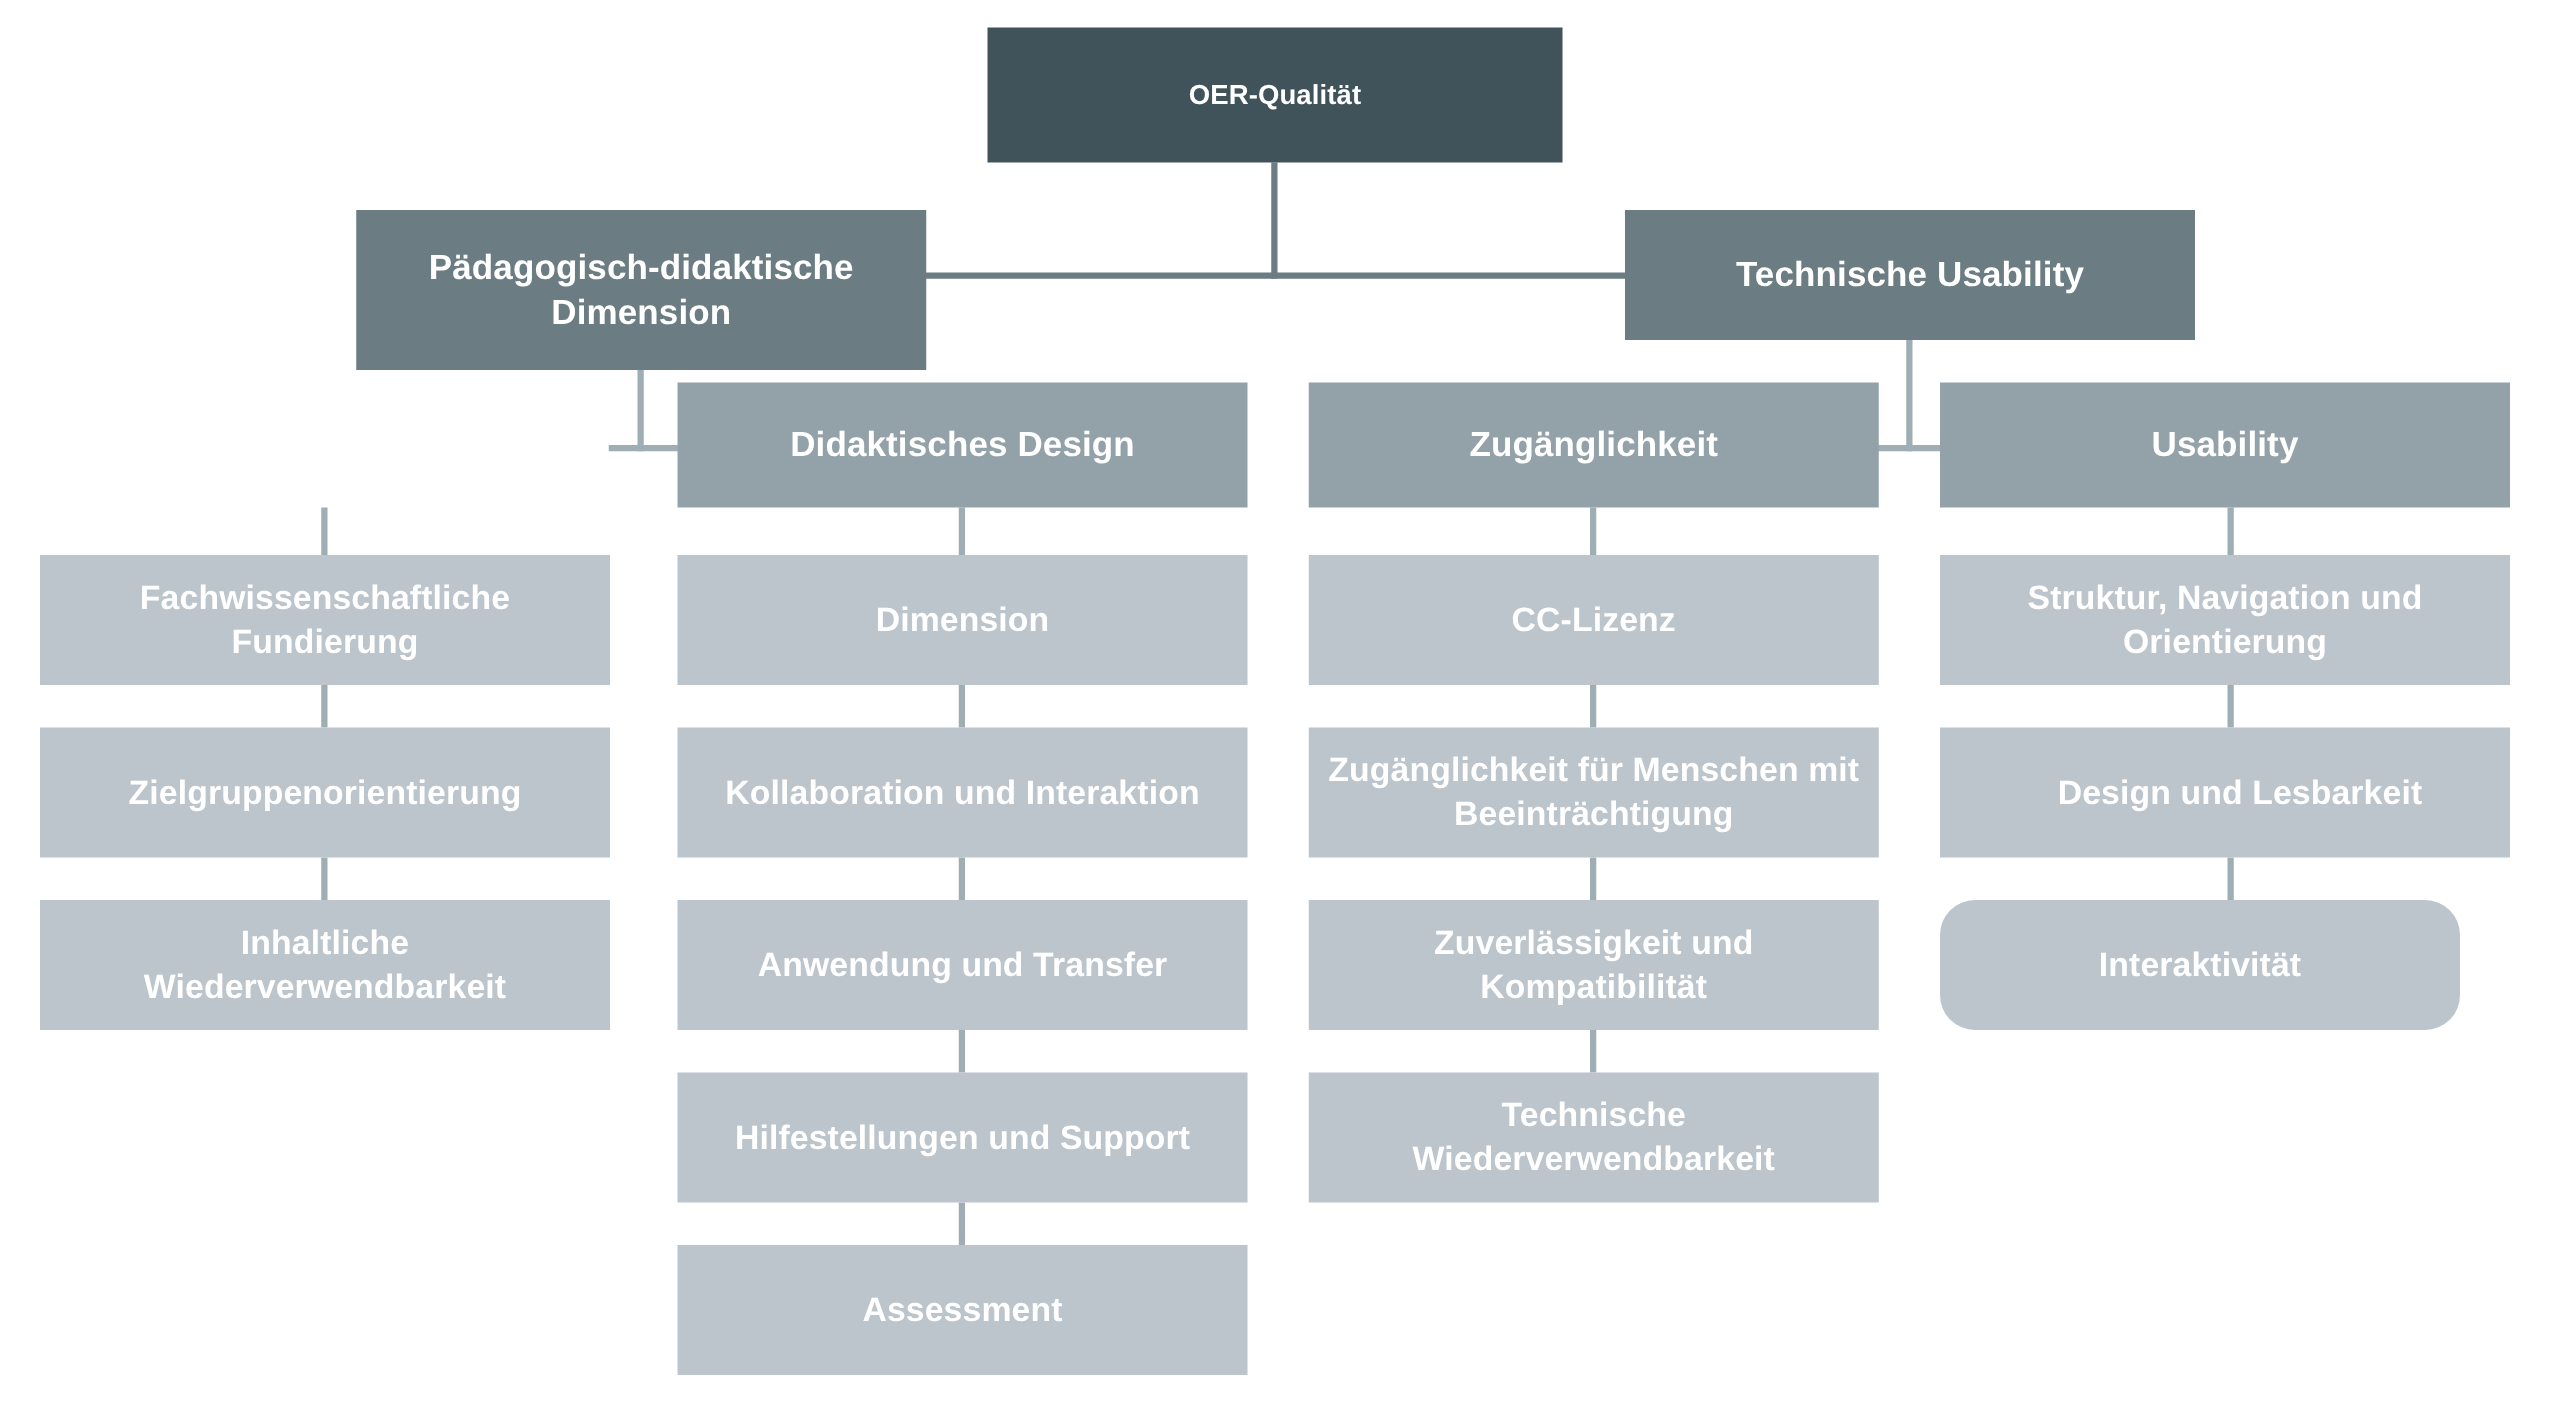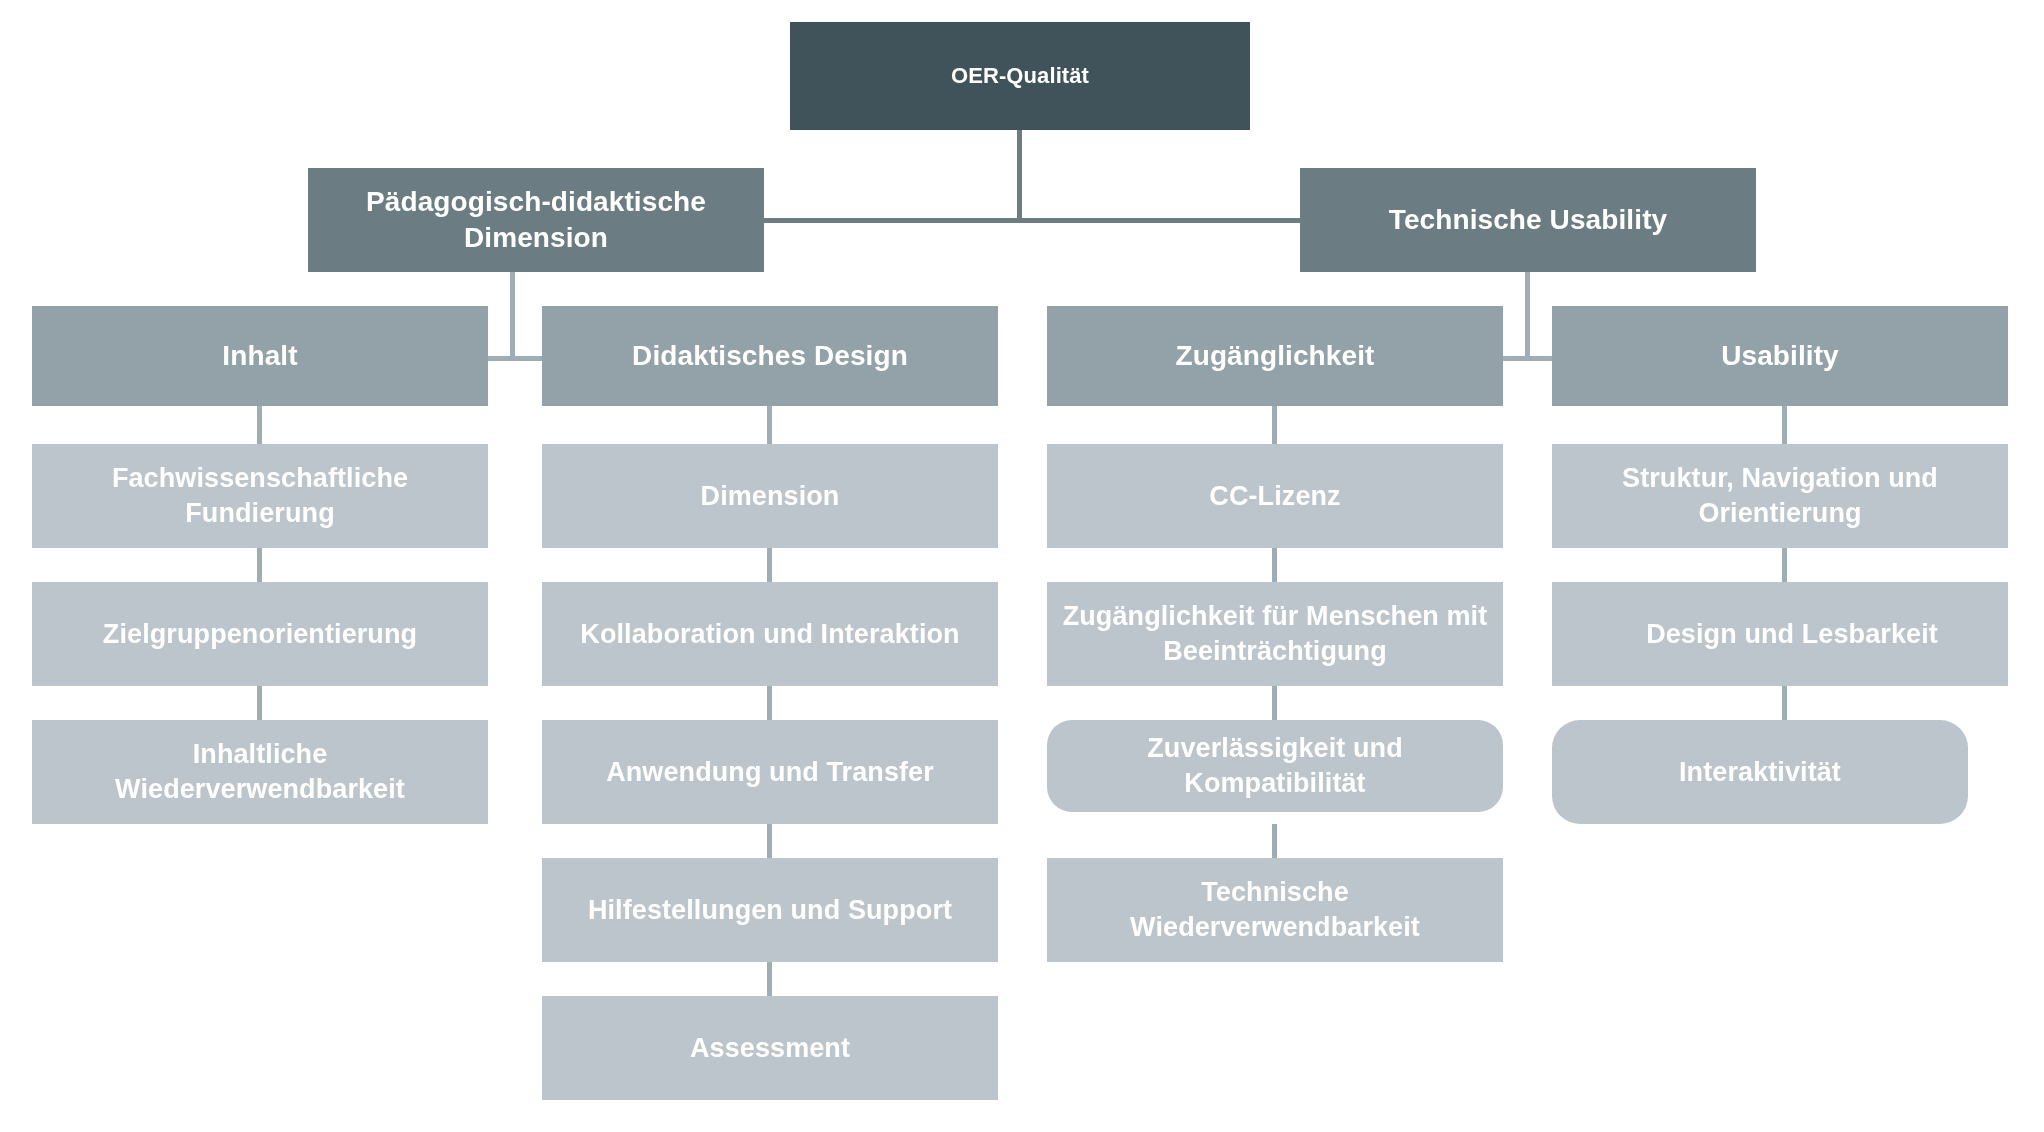--- a/index.html
+++ b/index.html
@@ -87,40 +87,39 @@
   <div class="conn" style="left:1272px; top:548px; width:5px; height:34px;"></div>
   <div class="conn" style="left:1272px; top:686px; width:5px; height:34px;"></div>
   <div class="conn" style="left:1272px; top:824px; width:5px; height:34px;"></div>
 
   <div class="conn" style="left:1782px; top:406px; width:5px; height:38px;"></div>
   <div class="conn" style="left:1782px; top:548px; width:5px; height:34px;"></div>
   <div class="conn" style="left:1782px; top:686px; width:5px; height:34px;"></div>
 
   <div class="node node-root" style="left:790px; top:22px; width:460px; height:108px;">OER-Qualität</div>
 
-  <div class="node node-dim" style="left:285px; top:168px; width:456px; height:104px;margin-left:23px;">Pädagogisch-didaktische Dimension</div>
+  <div class="node node-dim" style="left:285px; top:168px; width:456px; height:128px;">Pädagogisch-didaktische Dimension</div>
   <div class="node node-dim" style="left:1300px; top:168px; width:456px; height:104px;">Technische Usability</div>
 
-  <div class="node node-cat" style="left:32px; top:306px; width:456px; height:100px;">Inhalt</div>
   <div class="node node-cat" style="left:542px; top:306px; width:456px; height:100px;">Didaktisches Design</div>
   <div class="node node-cat" style="left:1047px; top:306px; width:456px; height:100px;">Zugänglichkeit</div>
   <div class="node node-cat" style="left:1552px; top:306px; width:456px; height:100px;">Usability</div>
 
   <div class="node node-leaf" style="left:32px; top:444px; width:456px; height:104px;">Fachwissenschaftliche Fundierung</div>
   <div class="node node-leaf" style="left:32px; top:582px; width:456px; height:104px;">Zielgruppenorientierung</div>
   <div class="node node-leaf" style="left:32px; top:720px; width:456px; height:104px;">Inhaltliche Wiederverwendbarkeit</div>
 
   <div class="node node-leaf" style="left:542px; top:444px; width:456px; height:104px;">Dimension</div>
   <div class="node node-leaf" style="left:542px; top:582px; width:456px; height:104px;">Kollaboration und Interaktion</div>
   <div class="node node-leaf" style="left:542px; top:720px; width:456px; height:104px;">Anwendung und Transfer</div>
   <div class="node node-leaf" style="left:542px; top:858px; width:456px; height:104px;">Hilfestellungen und Support</div>
   <div class="node node-leaf" style="left:542px; top:996px; width:456px; height:104px;">Assessment</div>
 
   <div class="node node-leaf" style="left:1047px; top:444px; width:456px; height:104px;">CC-Lizenz</div>
   <div class="node node-leaf" style="left:1047px; top:582px; width:456px; height:104px;">Zugänglichkeit für Menschen mit Beeinträchtigung</div>
-  <div class="node node-leaf" style="left:1047px; top:720px; width:456px; height:92px;border-radius:25px;">Zuverlässigkeit und Kompatibilität</div>
+  <div class="node node-leaf" style="left:1047px; top:720px; width:456px; height:104px;">Zuverlässigkeit und Kompatibilität</div>
   <div class="node node-leaf" style="left:1047px; top:858px; width:456px; height:104px;">Technische Wiederverwendbarkeit</div>
 
   <div class="node node-leaf" style="left:1552px; top:444px; width:456px; height:104px;">Struktur, Navigation und Orientierung</div>
   <div class="node node-leaf" style="left:1552px; top:582px; width:456px; height:104px;padding-left:36px;">Design und Lesbarkeit</div>
   <div class="node node-leaf" style="left:1552px; top:720px; width:416px; height:104px;border-radius:28px;">Interaktivität</div>
 
 </div>
 
 </body></html>

